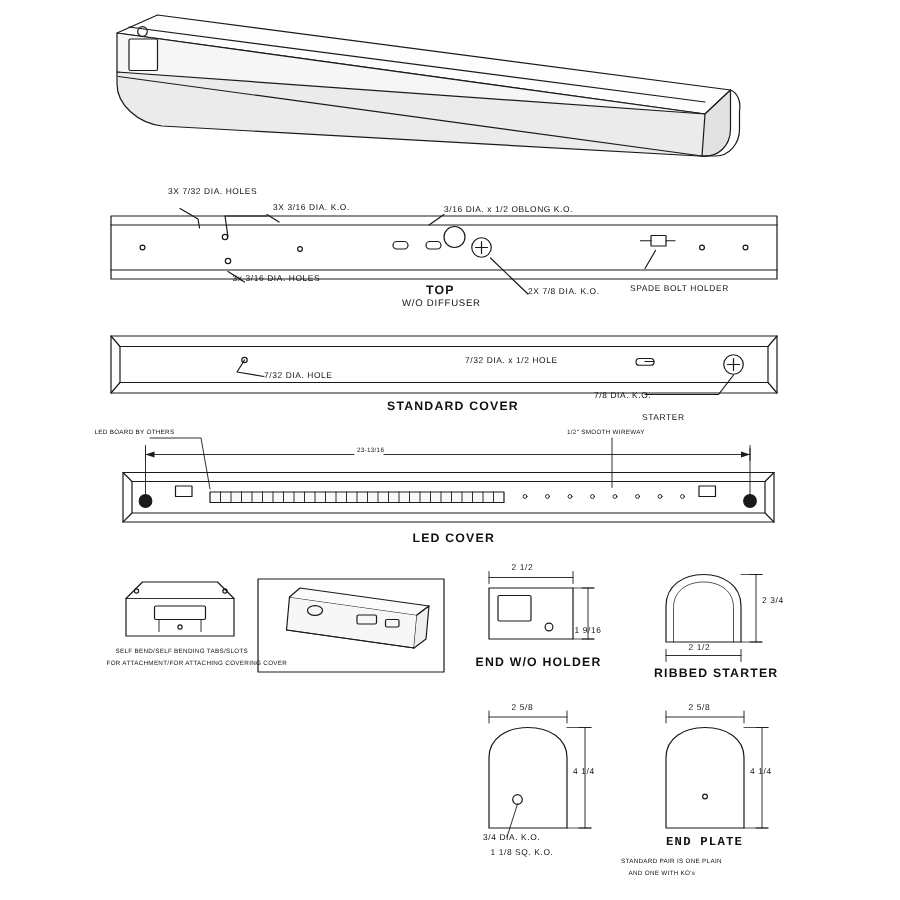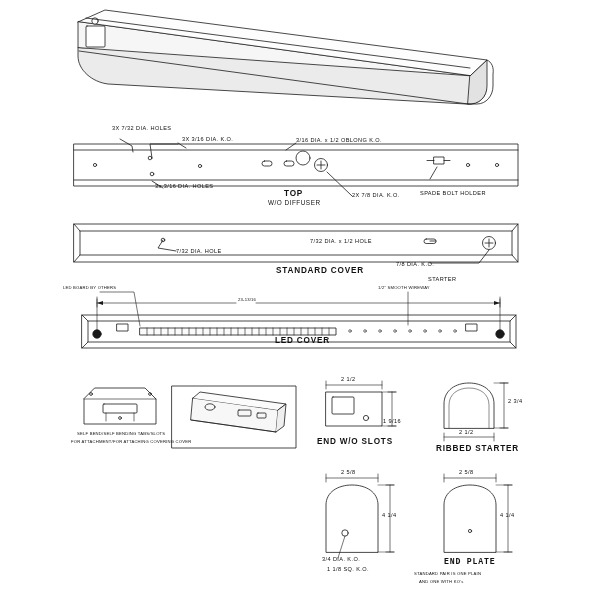--- a/index.html
+++ b/index.html
@@ -209,33 +209,33 @@
   <div class="lbl" style="left:155px;top:183px;">3x 3/16 DIA. HOLES</div>
   <div class="lbl" style="left:352px;top:192px;">2X 7/8 DIA. K.O.</div>
   <div class="lbl" style="left:420px;top:190px;">SPADE BOLT HOLDER</div>
   <div class="lbl big" style="left:284px;top:189px;">TOP</div>
   <div class="lbl med" style="left:268px;top:199px;">W/O DIFFUSER</div>
 
   <div class="lbl" style="left:176px;top:248px;">7/32 DIA. HOLE</div>
   <div class="lbl" style="left:310px;top:238px;">7/32 DIA. x 1/2 HOLE</div>
   <div class="lbl" style="left:396px;top:261px;">7/8 DIA. K.O.</div>
   <div class="lbl" style="left:428px;top:276px;">STARTER</div>
-  <div class="lbl big" style="left:276px;top:266px;">STANDARD COVER</div>
+  <div class="lbl big" style="left:258px;top:266px;">STANDARD COVER</div>
 
   <div class="lbl tiny" style="left:63px;top:286px;">LED BOARD BY OTHERS</div>
   <div class="lbl tiny" style="left:238px;top:298px;">23-13/16</div>
   <div class="lbl tiny" style="left:378px;top:286px;">1/2" SMOOTH WIREWAY</div>
-  <div class="lbl big" style="left:275px;top:336px;">LED COVER</div>
+  <div class="lbl big" style="left:275px;top:354px;">LED COVER</div>
 
   <div class="lbl tiny" style="left:77px;top:432px;">SELF BEND/SELF BENDING TABS/SLOTS</div>
   <div class="lbl tiny" style="left:71px;top:440px;">FOR ATTACHMENT/FOR ATTACHING COVERING COVER</div>
 
   <div class="lbl" style="left:341px;top:376px;">2 1/2</div>
   <div class="lbl" style="left:383px;top:418px;">1 9/16</div>
-  <div class="lbl big" style="left:317px;top:437px;">END W/O SLOTS</div>
+  <div class="lbl big" style="left:317px;top:437px;">END W/O HOLDER</div>
 
   <div class="lbl" style="left:508px;top:398px;">2 3/4</div>
   <div class="lbl" style="left:459px;top:429px;">2 1/2</div>
   <div class="lbl big" style="left:436px;top:444px;">RIBBED STARTER</div>
 
   <div class="lbl" style="left:341px;top:469px;">2 5/8</div>
   <div class="lbl" style="left:382px;top:512px;">4 1/4</div>
   <div class="lbl" style="left:322px;top:556px;">3/4 DIA. K.O.</div>
   <div class="lbl" style="left:327px;top:566px;">1 1/8 SQ. K.O.</div>
 

